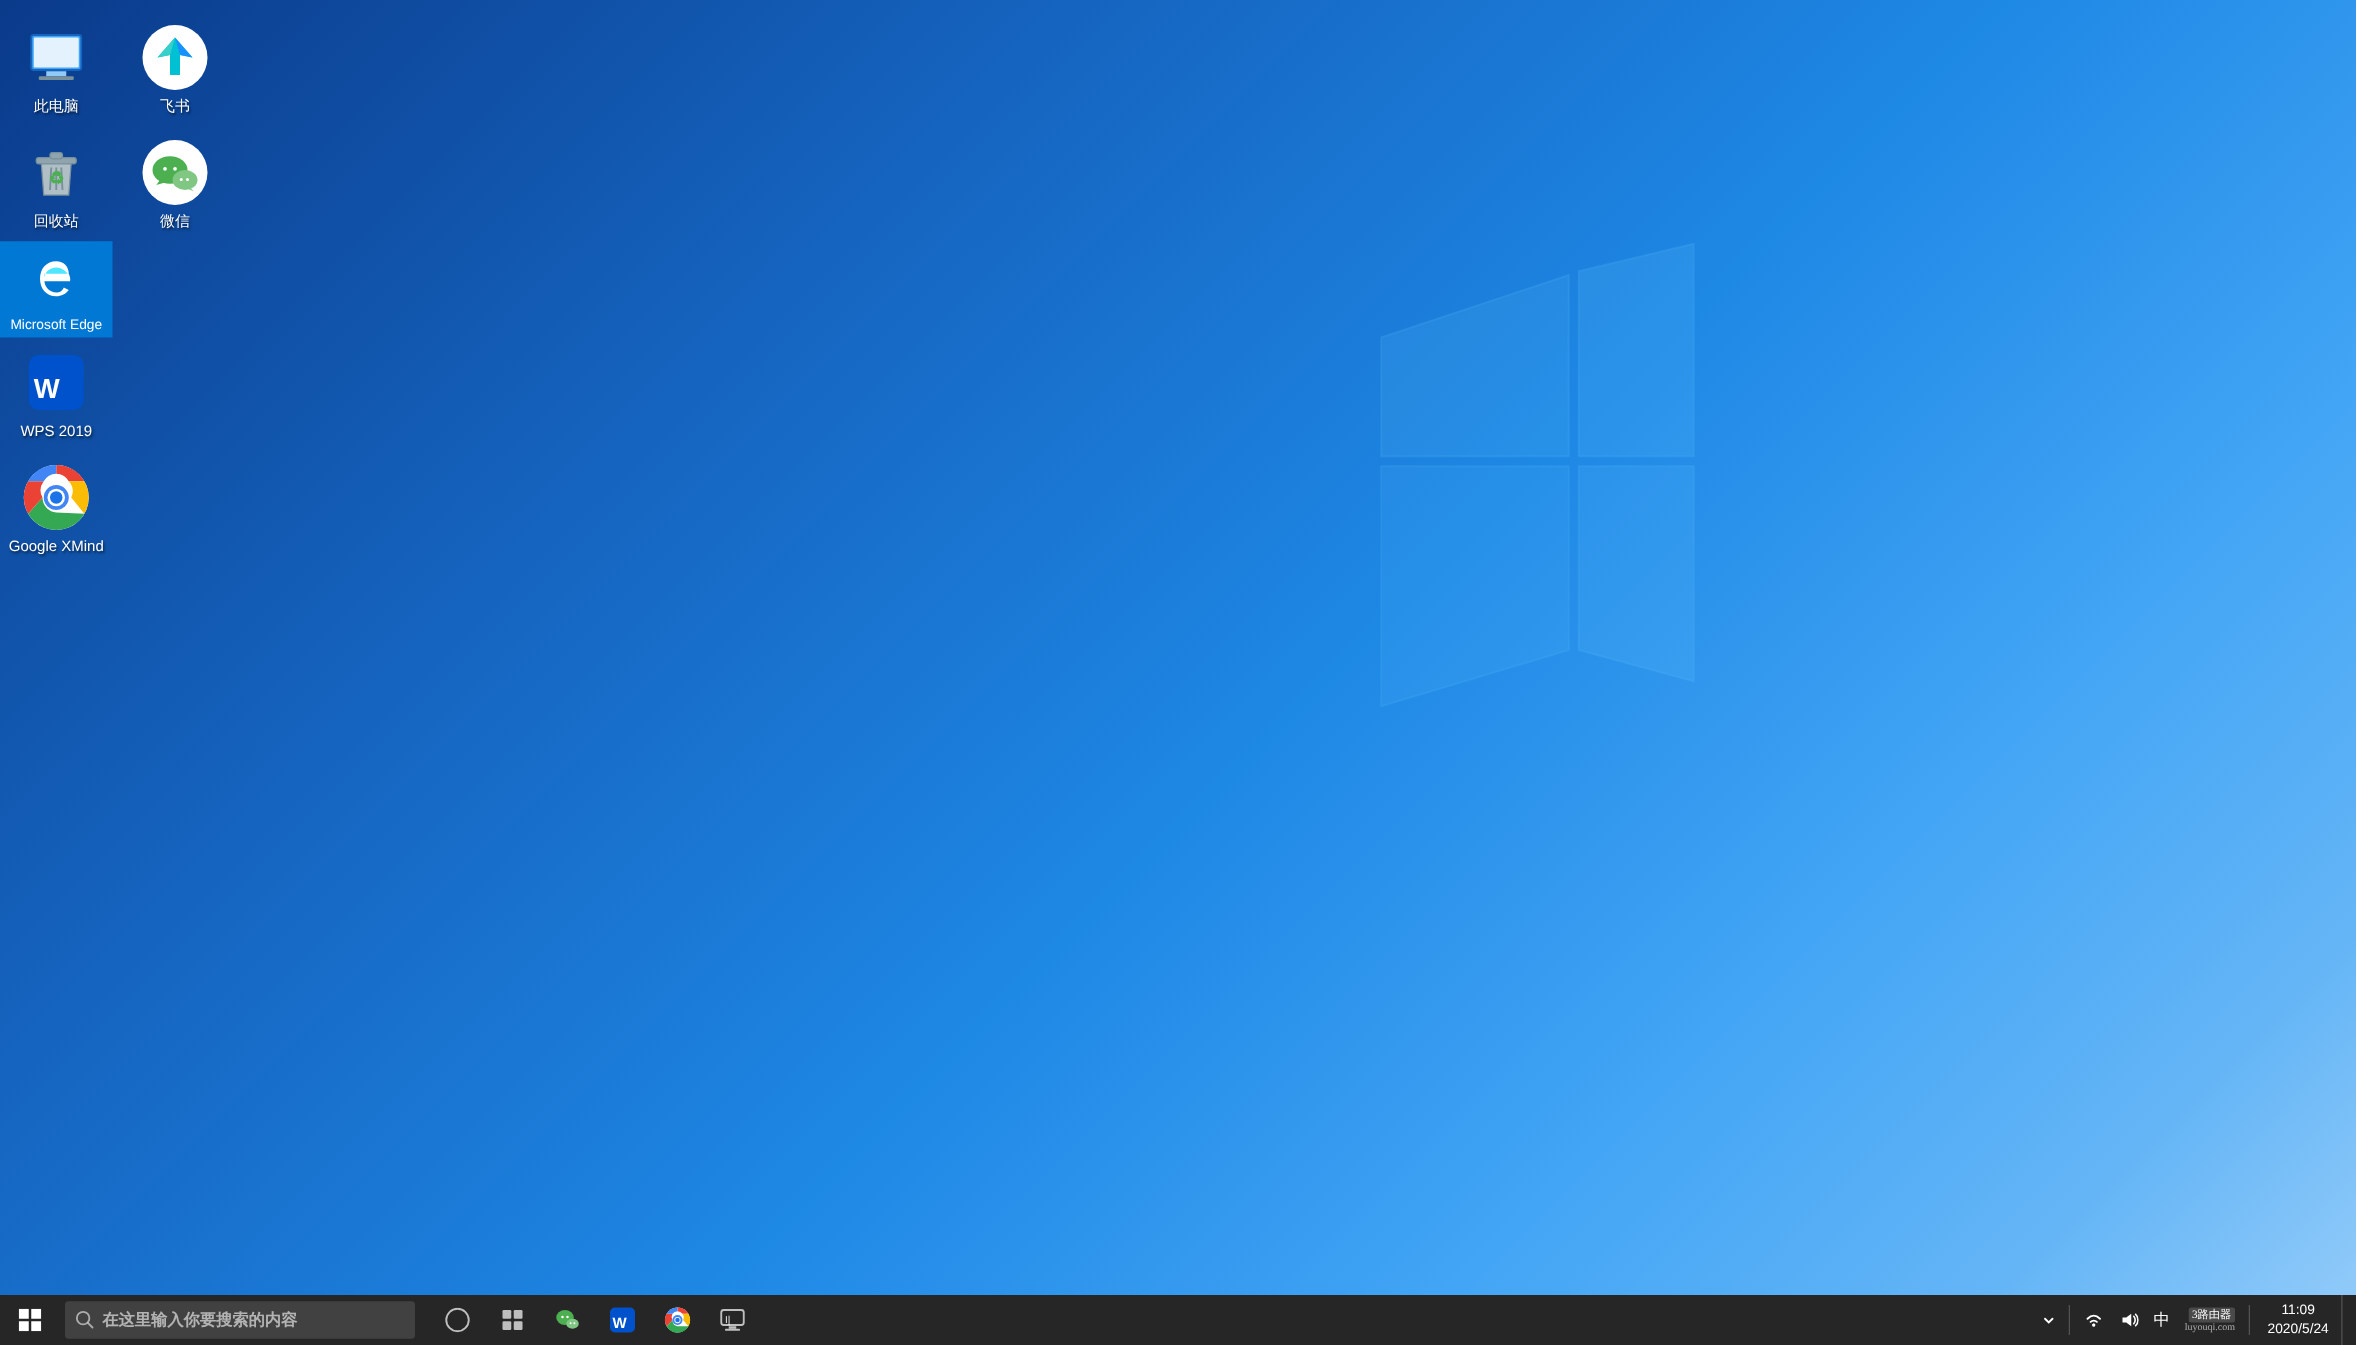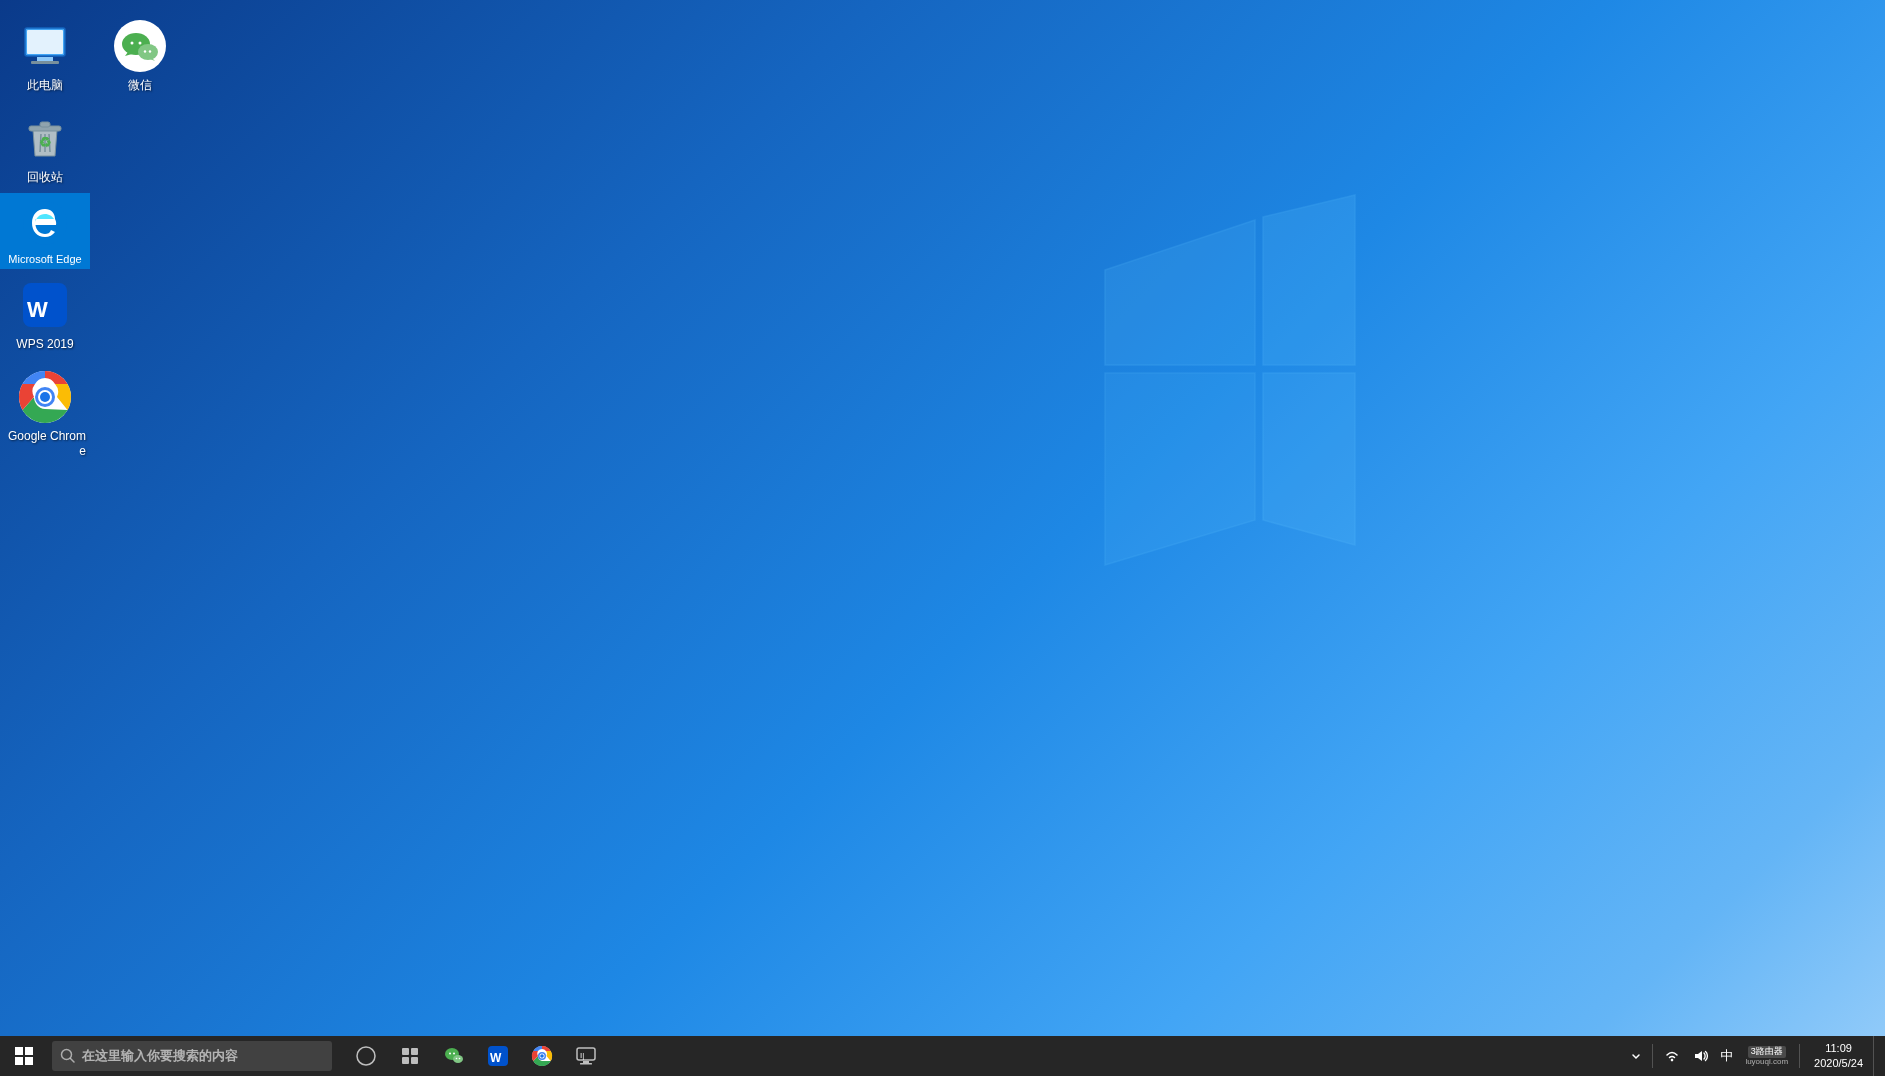--- a/index.html
+++ b/index.html
@@ -263,28 +263,40 @@
           <path d="M50.5 15 A26 26 0 0 1 50.5 41 L40 28 A12 12 0 0 0 38 15 Z" fill="#fbbc05"></path>
           <path d="M50.5 41 A26 26 0 0 1 5.5 41 L17 28 A12 12 0 0 0 28 40 Z" fill="#34a853"></path>
           <path d="M5.5 41 A26 26 0 0 1 5.5 15 L18 15 A12 12 0 0 0 17 28 Z" fill="#ea4335"></path>
           <path d="M5.5 15 A26 26 0 0 1 28 2 L28 9 A12 12 0 0 0 18 15 Z" fill="#4285f4"></path>
 
           <circle cx="28" cy="28" r="10" fill="#4285f4"></circle>
           <circle cx="28" cy="28" r="7" fill="white"></circle>
           <circle cx="28" cy="28" r="5" fill="#1a73e8"></circle>
         </svg>
       </div>
-      <span class="icon-label">Google Chrome</span>
+      <span class="icon-label">Google XMind</span>
     </div>
 
   </div>
 
   <div class="desktop-icons" style="left:95px; top:10px;">
 
 
+    <div class="desktop-icon">
+      <div class="icon-img">
+        <svg width="56" height="56" viewBox="0 0 56 56" fill="none">
+          <circle cx="28" cy="28" r="26" fill="white"></circle>
+
+          <path d="M14 28 L28 12 L42 28 L32 26 L32 42 L24 42 L24 26 Z" fill="#00c1d4"></path>
+          <path d="M28 12 L42 28 L32 26 Z" fill="#1890ff"></path>
+          <path d="M14 28 L28 12 L24 26 Z" fill="#36cfc9"></path>
+        </svg>
+      </div>
+      <span class="icon-label">飞书</span>
+    </div>
 
     <div class="desktop-icon">
       <div class="icon-img">
         <svg width="56" height="56" viewBox="0 0 56 56" fill="none">
           <circle cx="28" cy="28" r="26" fill="white"></circle>
 
           <ellipse cx="24" cy="26" rx="14" ry="11" fill="#4caf50"></ellipse>
 
           <ellipse cx="36" cy="34" rx="10" ry="8" fill="#81c784"></ellipse>
 
@@ -410,21 +422,21 @@
         <path d="M3 6 L3 10 L6 10 L10 13 L10 3 L6 6 Z" fill="white"></path>
         <path d="M12 5 C13.5 6.5 13.5 9.5 12 11" stroke="white" stroke-width="1.3" fill="none" stroke-linecap="round"></path>
         <path d="M13.5 3.5 C16 5.5 16 10.5 13.5 12.5" stroke="white" stroke-width="1.3" fill="none" stroke-linecap="round"></path>
       </svg>
     </div>
 
     <div class="tray-icon">
       <span style="color:white; font-size:13px; font-weight:500;">中</span>
     </div>
 
-    <div class="tray-icon" style="display:flex; flex-direction:column; align-items:center; font-size:9px; color:white; line-height:1.1;">
+    <div class="tray-icon" style="display:flex; flex-direction:column; align-items:flex-end; font-size:9px; color:white; line-height:1.1;font-family:Liberation Serif, serif;">
       <div style="background:#4a4a4a; border-radius:2px; padding:1px 3px; font-size:9px;">
         <span style="color:white;">3路由器</span>
       </div>
       <span style="color:rgba(255,255,255,0.6); font-size:8px;">luyouqi.com</span>
     </div>
 
     <div class="taskbar-divider"></div>
 
     <div class="clock-area">
       <span>11:09</span>

